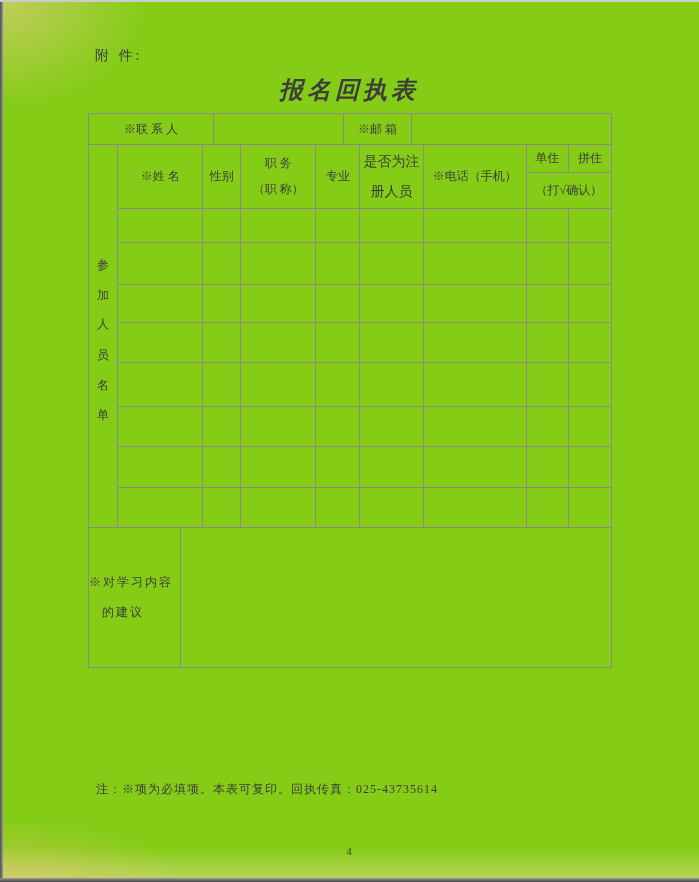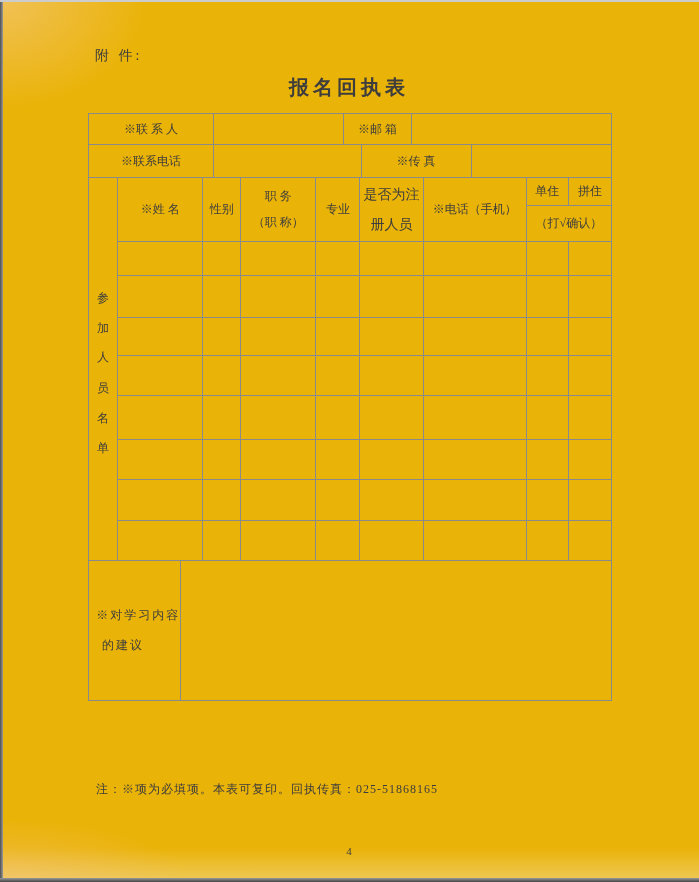--- a/index.html
+++ b/index.html
@@ -1,53 +1,53 @@
 <!DOCTYPE html>
 <html><head>
 <meta charset="utf-8">
 <style>
   html,body{margin:0;padding:0;background:#e9e9e9;}
   .page{
     position:relative;width:699px;height:882px;overflow:hidden;
-    background:#eab308;
+    background:#84cc16;
     font-family:"Liberation Serif","DejaVu Serif",serif;
     color:#3d3d3d;
   }
   
   .edge-left{position:absolute;left:0;top:0;width:3px;height:100%;
     background:linear-gradient(to right,#4e4e4e,#9a9a9a);}
   .edge-top{position:absolute;left:0;top:0;width:100%;height:2px;background:#cccccc;}
   .edge-bottom{position:absolute;left:0;bottom:0;width:100%;height:4px;
     background:linear-gradient(to top,#454545,#999999);}
   .tint-topleft{position:absolute;left:0;top:0;width:150px;height:110px;
     background:radial-gradient(ellipse at 0 0, rgba(246,205,152,0.55), rgba(246,205,152,0) 70%);}
   .tint-bottom{position:absolute;left:0;bottom:4px;width:100%;height:30px;
     background:linear-gradient(to top, rgba(242,223,170,0.45), rgba(242,223,170,0));}
   .tint-bottomleft{position:absolute;left:0;bottom:0;width:180px;height:60px;
     background:radial-gradient(ellipse at 0 100%, rgba(244,196,130,0.5), rgba(244,196,130,0) 75%);}
 
   .attachment{position:absolute;left:95px;top:47px;font-size:14px;letter-spacing:3px;}
   .title{position:absolute;left:88px;top:74px;width:522px;text-align:center;
-    font-size:20px;font-weight:bold;letter-spacing:4px;}
+    font-size:24px;font-weight:bold;letter-spacing:4px;font-style:italic;}
 
   .form-stack{position:absolute;left:88px;top:113px;width:524px;}
   table{border-collapse:collapse;table-layout:fixed;width:524px;}
   .form-stack table + table{margin-top:-1px;}
   td{border:1px solid #8a8a8a;font-size:12px;text-align:center;
      vertical-align:middle;padding:0;overflow:hidden;}
   table{border:1px solid #737373;}
   .pre{white-space:pre-line;line-height:2.1;}
 
   .side-cell{vertical-align:top;}
   .vertical-text{
     writing-mode:vertical-lr;text-orientation:upright;
     letter-spacing:30px;margin:104px auto 0 auto;font-size:12px;line-height:1;
   }
   .sugg-label{display:flex;flex-direction:column;justify-content:center;gap:13px;height:100%;}
-  .sugg-line1{text-align:right;letter-spacing:2px;}
+  .sugg-line1{text-align:left;letter-spacing:2px;}
   .sugg-line2{text-align:left;padding-left:13px;letter-spacing:2px;}
 
   .footer-note{position:absolute;left:96px;top:781px;font-size:12px;letter-spacing:1px;}
   .page-number{position:absolute;left:88px;top:845px;width:522px;text-align:center;font-size:11px;}
 </style>
 </head>
 <body>
 
 <div class="page">
   <div class="tint-topleft"></div>
@@ -70,26 +70,20 @@
         <col style="width:50px">
           <col style="width:60px">
           <col style="width:140px">
       </colgroup>
       <tbody>
       <tr style="height:31px">
         <td>※联 系 人</td>
         <td></td>
         <td colspan="2">※邮 箱</td>
         <td colspan="2"></td>
-      </tr>
-      <tr style="height:33px">
-        <td>※联系电话</td>
-        <td colspan="2"></td>
-        <td colspan="2">※传 真</td>
-        <td></td>
       </tr>
     </tbody>
       </table>
 
     <table>
       <colgroup>
         <col style="width:29px">
           <col style="width:85px">
           <col style="width:38px">
         <col style="width:75px">
@@ -213,15 +207,15 @@
             <div class="sugg-line1">※对学习内容</div>
             <div class="sugg-line2">的建议</div>
           </div>
         </td>
         <td></td>
       </tr>
     </tbody>
       </table>
   </div>
 
-  <div class="footer-note">注：※项为必填项。本表可复印。回执传真：025-51868165</div>
+  <div class="footer-note">注：※项为必填项。本表可复印。回执传真：025-43735614</div>
   <div class="page-number">4</div>
 </div>
 
 </body></html>

